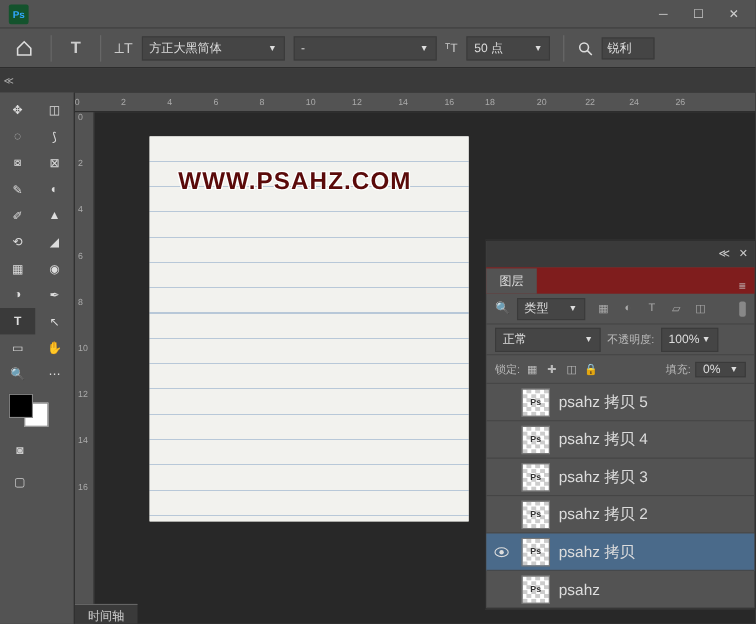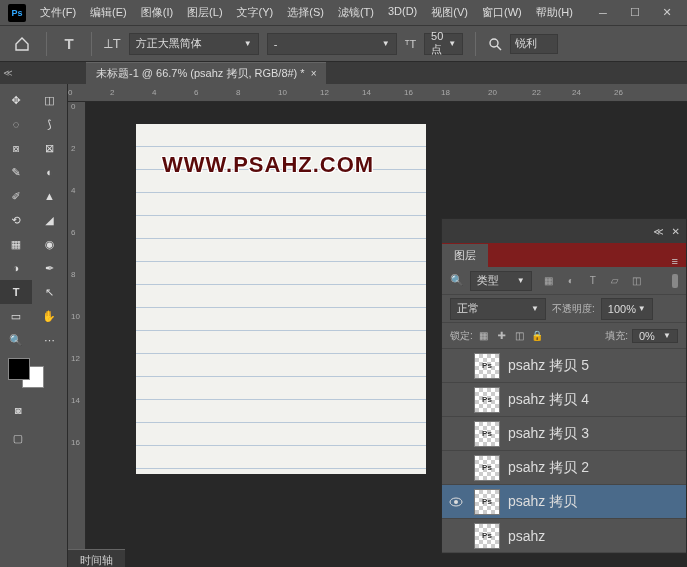--- a/index.html
+++ b/index.html
@@ -1,18 +1,18 @@
 <!DOCTYPE html>
 <html><head>
 <meta charset="utf-8">
 <style>
 *{margin:0;padding:0;box-sizing:border-box;font-family:"Microsoft YaHei",sans-serif;user-select:none}
 body{background:#535353;width:687px;height:567px;overflow:hidden;color:#ccc;font-size:11px}
 .titlebar{height:26px;background:#535353;display:flex;align-items:center;padding:0 8px;border-bottom:1px solid #383838}
-.ps-logo{width:18px;height:18px;background:#000000;color:#31a8ff;display:flex;align-items:center;justify-content:center;font-size:9px;font-weight:bold;border-radius:2px;margin-right:8px}
+.ps-logo{width:18px;height:18px;background:#14532d;color:#31a8ff;display:flex;align-items:center;justify-content:center;font-size:9px;font-weight:bold;border-radius:2px;margin-right:8px}
 .menu-bar{display:flex;gap:2px}
 .menu-item{padding:3px 6px;cursor:pointer;font-size:11px;color:#ddd}
 .win-controls{margin-left:auto;display:flex;gap:8px}
 .win-btn{width:24px;height:18px;display:flex;align-items:center;justify-content:center;cursor:pointer;color:#ccc}
 .options-bar{height:36px;background:#535353;border-bottom:1px solid #2a2a2a;display:flex;align-items:center;padding:0 10px;gap:8px}
 .home-btn{width:24px;height:24px;display:flex;align-items:center;justify-content:center;cursor:pointer}
 .tool-ind{width:20px;height:20px;display:flex;align-items:center;justify-content:center}
 .sep{width:1px;height:24px;background:#6a6a6a;margin:0 4px}
 .combo{height:22px;background:#454545;border:1px solid #3a3a3a;display:flex;align-items:center;padding:0 6px;font-size:11px;color:#ddd;cursor:pointer}
 .combo-arrow{margin-left:auto;font-size:8px}
@@ -65,33 +65,20 @@
 .layer-thumb::after{content:"Ps";position:absolute;inset:0;display:flex;align-items:center;justify-content:center;font-size:8px;font-weight:bold;color:#333}
 .layer-name{font-size:14px;color:#ddd}
 .top-area{position:relative}
 svg{display:block}
 </style>
 </head>
 <body>
 
 <div class="titlebar">
   <div class="ps-logo">Ps</div>
-  <div class="menu-bar">
-    <div class="menu-item">文件(F)</div>
-    <div class="menu-item">编辑(E)</div>
-    <div class="menu-item">图像(I)</div>
-    <div class="menu-item">图层(L)</div>
-    <div class="menu-item">文字(Y)</div>
-    <div class="menu-item">选择(S)</div>
-    <div class="menu-item">滤镜(T)</div>
-    <div class="menu-item">3D(D)</div>
-    <div class="menu-item">视图(V)</div>
-    <div class="menu-item">窗口(W)</div>
-    <div class="menu-item">帮助(H)</div>
-  </div>
   <div class="win-controls">
     <div class="win-btn">─</div>
     <div class="win-btn">☐</div>
     <div class="win-btn">✕</div>
   </div>
 </div>
 
 <div class="options-bar">
   <div class="home-btn">
     <svg width="16" height="16">
@@ -104,40 +91,36 @@
   <div style="font-size:13px">⟂T</div>
   <div class="combo" style="width:130px">
     <span>方正大黑简体</span>
     <span class="combo-arrow">▼</span>
   </div>
   <div class="combo" style="width:130px">
     <span>-</span>
     <span class="combo-arrow">▼</span>
   </div>
   <div style="font-size:11px">ᵀT</div>
-  <div class="combo" style="width:39px">
+  <div class="combo" style="width:76px">
     <span>50 点</span>
     <span class="combo-arrow">▼</span>
   </div>
   <div class="sep"></div>
   <div>
     <svg width="14" height="14">
         <circle cx="6" cy="6" r="4" fill="none" stroke="#ddd" stroke-width="1.4"></circle>
         <line x1="9" y1="9" x2="13" y2="13" stroke="#ddd" stroke-width="1.4"></line>
       </svg>
   </div>
   <input class="input-small" style="width: 48px;" value="锐利">
 </div>
 
 <div class="tab-bar top-area">
   <div class="collapse-arrow">≪</div>
-  <div class="doc-tab">
-    <span>未标题-1 @ 66.7% (psahz 拷贝, RGB/8#) *</span>
-    <span class="close">×</span>
-  </div>
 </div>
 
 <div class="main">
 
   <div class="toolbox">
     <div class="tool-grid">
       <div class="tool-cell">
           <span class="tool-icon">✥</span>
         </div>
       <div class="tool-cell">

